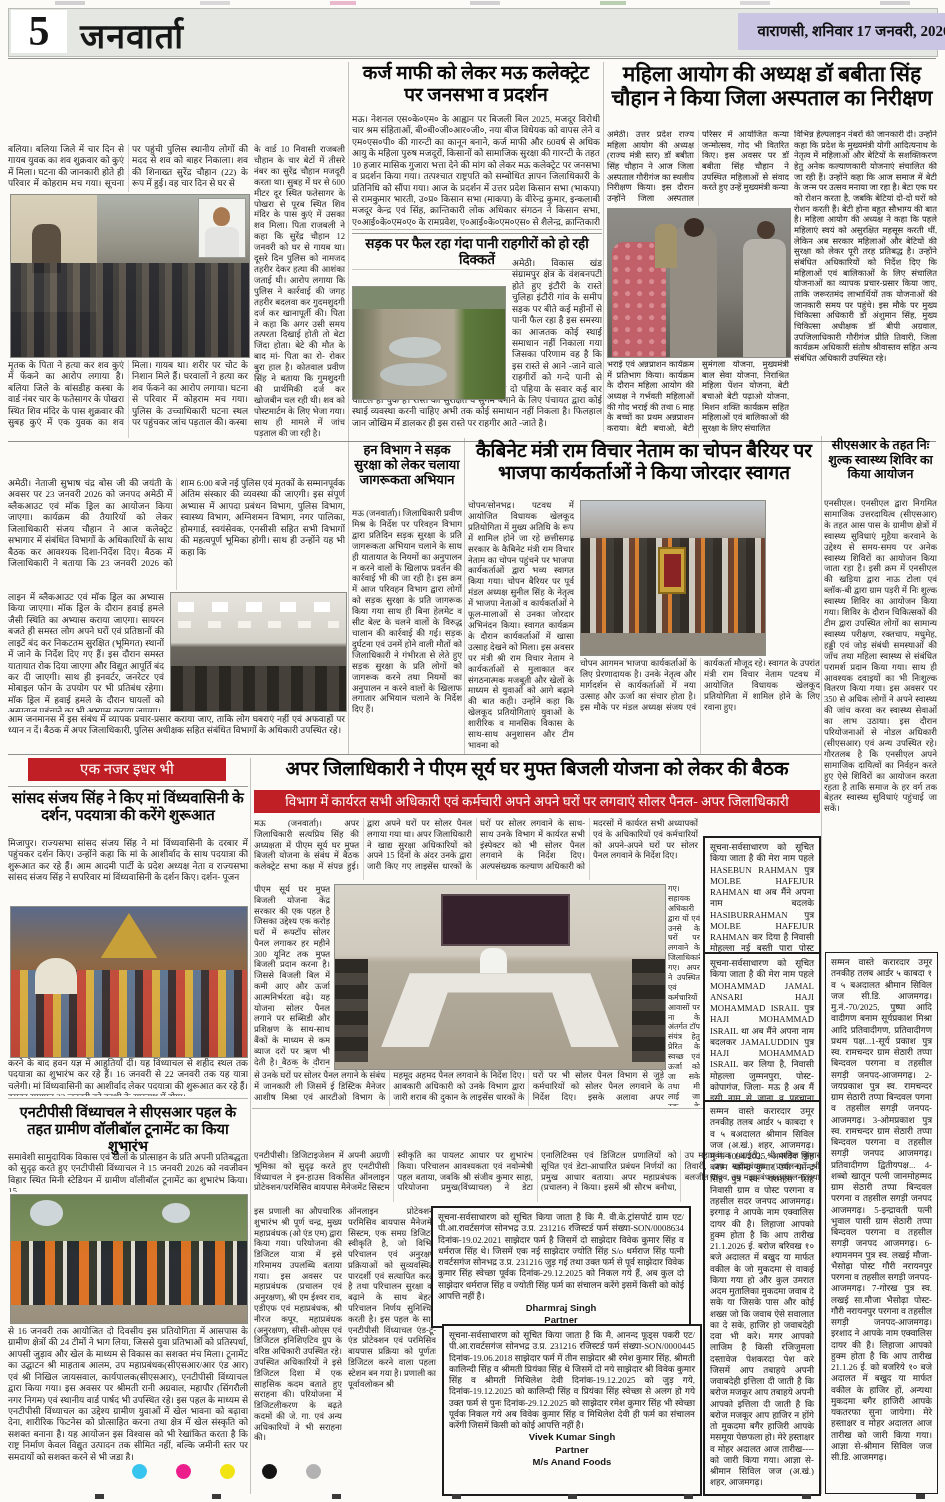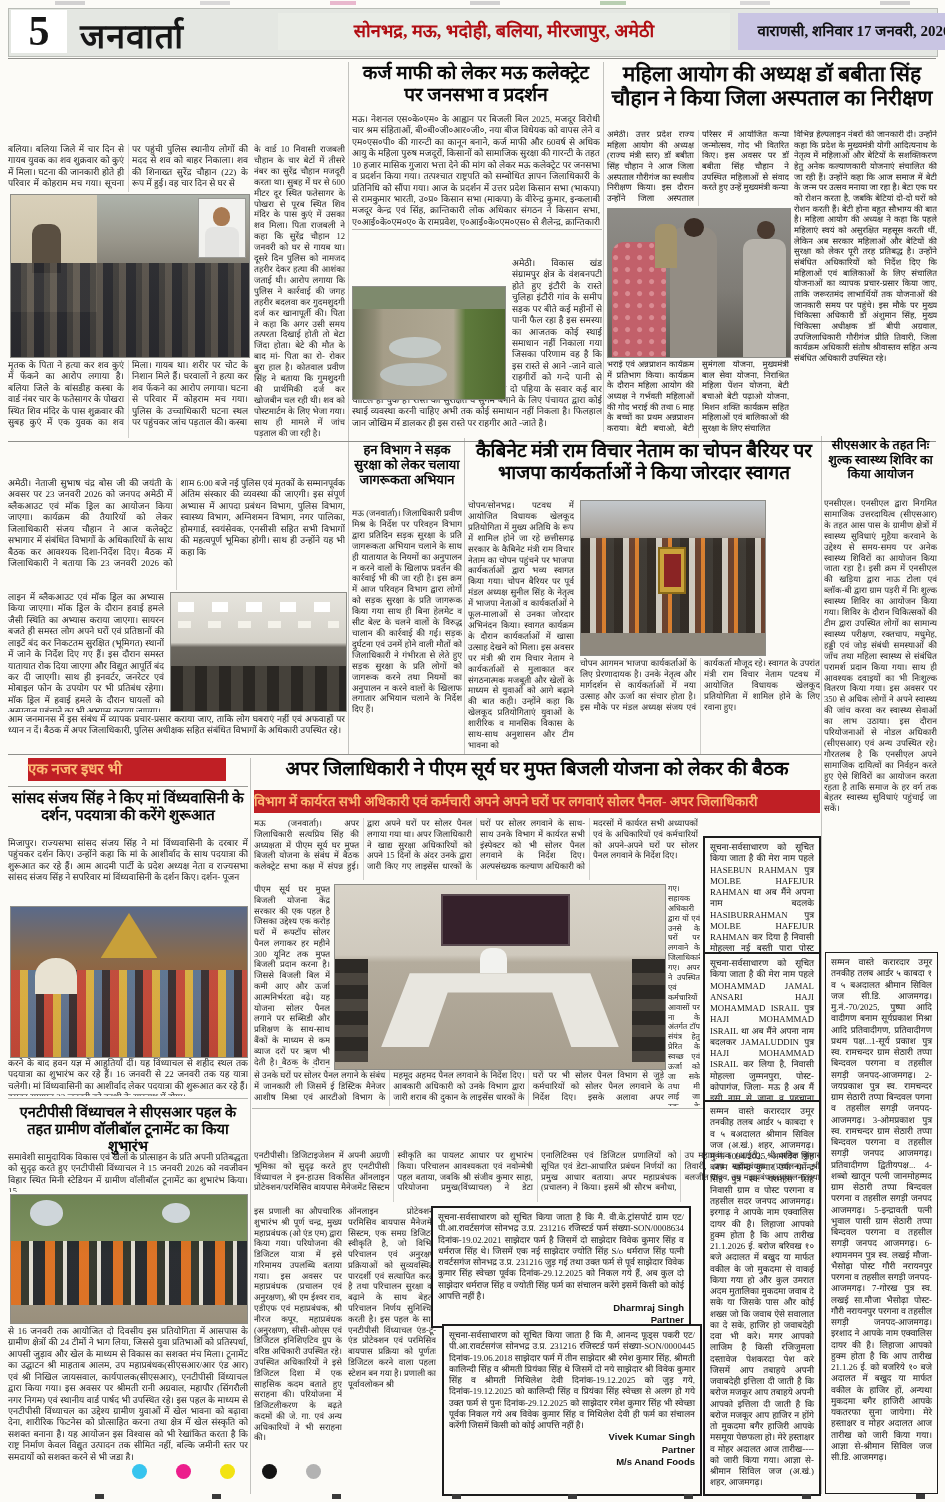--- a/index.html
+++ b/index.html
@@ -12,24 +12,24 @@
   .mast{font-size:34px;font-weight:bold;letter-spacing:1px;}
   .cities{background:#e9ece6;color:#b00d12;font-weight:bold;font-size:18px;text-align:center;}
   .datebox{background:#c9c5e3;font-weight:bold;font-size:15px;text-align:center;color:#111;}
   .hl{font-weight:bold;color:#0b0b0b;text-align:center;line-height:1.16;}
   .bd{font-size:9px;line-height:1.27;text-align:justify;color:#1c1c1c;}
   .c2{column-count:2;column-gap:8px;column-rule:1px solid #cfcfcb;}
   .c3{column-count:3;column-gap:8px;column-rule:1px solid #cfcfcb;}
   .c4{column-count:4;column-gap:8px;column-rule:1px solid #cfcfcb;}
   .ph{position:absolute;border:1px solid #8d8d88;overflow:hidden;background:#aaa;}
   .phx{position:absolute;}
-  .banner{background:#c01f25;color:#fdba74;font-weight:bold;text-align:left;}
+  .banner{background:#c01f25;color:#ffffff;font-weight:normal;text-align:center;}
   .notice{position:absolute;border:2px solid #1d1d1d;background:#fdfcf8;padding:4px 5px;
           font-size:8.8px;line-height:1.28;text-align:justify;}
-  .sig{text-align:right;font-weight:bold;font-family:"Liberation Sans",sans-serif;font-size:9.5px;line-height:1.3;}
+  .sig{text-align:center;font-weight:bold;font-family:"Liberation Sans",sans-serif;font-size:9.5px;line-height:1.3;}
   .vr{position:absolute;width:1px;background:#c3c3bf;}
   .hr{position:absolute;height:1px;background:#8f8f8b;}
   .dot{position:absolute;width:15px;height:15px;border-radius:50%;}
   .sq{position:absolute;height:5px;background:#3a3a3a;}
   .regm{position:absolute;height:4px;top:1px;opacity:.8;}
 </style>
 </head>
 <body>
 
 <div class="page">
@@ -38,21 +38,20 @@
   <div class="regm" style="left:200px;width:30px;background:#cfcfcf;"></div>
   <div class="regm" style="left:330px;width:26px;background:#e3a8c2;"></div>
   <div class="regm" style="left:470px;width:30px;background:#c7c7c7;"></div>
   <div class="regm" style="left:600px;width:26px;background:#a8c4a0;"></div>
   <div class="regm" style="left:740px;width:30px;background:#cfcfcf;"></div>
   <div class="regm" style="left:880px;width:30px;background:#c7c7c7;"></div>
 
   <div class="abs hdrstrip" style="left:8px;top:8px;width:928px;height:47px;"></div>
   <div class="abs pgnum" style="left:11px;top:10px;width:56px;height:43px;">5</div>
   <div class="abs mast" style="left:80px;top:12px;">जनवार्ता</div>
-  <div class="abs cities" style="left:278px;top:13px;width:452px;height:37px;line-height:37px;">सोनभद्र, मऊ, भदोही, बलिया, मीरजापुर, अमेठी</div>
   <div class="abs datebox" style="left:738px;top:13px;width:232px;height:37px;line-height:37px;">वाराणसी, शनिवार 17 जनवरी, 2026</div>
   <div class="hr" style="left:8px;top:58px;width:928px;"></div>
 
   <div class="vr" style="left:348px;top:62px;height:692px;"></div>
   <div class="vr" style="left:603px;top:62px;height:370px;"></div>
   <div class="vr" style="left:464px;top:438px;height:316px;"></div>
   <div class="vr" style="left:821px;top:436px;height:1058px;"></div>
   <div class="vr" style="left:250px;top:758px;height:736px;"></div>
   <div class="hr" style="left:352px;top:229px;width:250px;background:#b5b5b0;"></div>
   <div class="hr" style="left:8px;top:441px;width:928px;"></div>
@@ -82,20 +81,21 @@
     <div class="phx" style="left:2%;bottom:0;width:30%;height:78%;background:radial-gradient(circle at 30% 30%, #d98b92 2px, transparent 3px),#c2606a;background-size:12px 12px;border-radius:12px 12px 0 0;"></div>
     <div class="phx" style="left:34%;bottom:0;width:26%;height:88%;background:#938d84;border-radius:14px 14px 0 0;"></div>
     <div class="phx" style="left:42%;top:6%;width:11%;height:13%;background:#3a2c24;border-radius:50%;"></div>
     <div class="phx" style="left:26%;top:10%;width:12%;height:30%;background:#a3936b;border-radius:8px 8px 0 0;"></div>
     <div class="phx" style="right:2%;bottom:0;width:24%;height:80%;background:#b7b3ab;border-radius:10px 10px 0 0;"></div>
     <div class="phx" style="right:8%;top:8%;width:10%;height:12%;background:#4a3a30;border-radius:50%;"></div>
   </div>
   <div class="abs bd c2" style="left:607px;top:360px;width:182px;height:78px;font-size:8.4px;overflow:hidden;">भराई एवं अन्नप्राशन कार्यक्रम में प्रतिभाग किया। कार्यक्रम के दौरान महिला आयोग की अध्यक्ष ने गर्भवती महिलाओं की गोद भराई की तथा 6 माह के बच्चों का प्रथम अन्नप्राशन कराया। बेटी बचाओ, बेटी सुमंगला योजना, मुख्यमंत्री बाल सेवा योजना, निराश्रित महिला पेंशन योजना, बेटी बचाओ बेटी पढ़ाओ योजना, मिशन शक्ति कार्यक्रम सहित महिलाओं एवं बालिकाओं की सुरक्षा के लिए संचालित</div>
   <div class="abs bd" style="left:794px;top:130px;width:143px;height:308px;font-size:8.4px;overflow:hidden;">विभिन्न हेल्पलाइन नंबरों की जानकारी दी। उन्होंने कहा कि प्रदेश के मुख्यमंत्री योगी आदित्यनाथ के नेतृत्व में महिलाओं और बेटियों के सशक्तिकरण हेतु अनेक कल्याणकारी योजनाएं संचालित की जा रही हैं। उन्होंने कहा कि आज समाज में बेटी के जन्म पर उत्सव मनाया जा रहा है। बेटा एक घर को रोशन करता है, जबकि बेटियां दो-दो घरों को रोशन करती हैं। बेटी होना बहुत सौभाग्य की बात है। महिला आयोग की अध्यक्ष ने कहा कि पहले महिलाएं स्वयं को असुरक्षित महसूस करती थीं, लेकिन अब सरकार महिलाओं और बेटियों की सुरक्षा को लेकर पूरी तरह प्रतिबद्ध है। उन्होंने संबंधित अधिकारियों को निर्देश दिए कि महिलाओं एवं बालिकाओं के लिए संचालित योजनाओं का व्यापक प्रचार-प्रसार किया जाए, ताकि जरूरतमंद लाभार्थियों तक योजनाओं की जानकारी समय पर पहुंचे। इस मौके पर मुख्य चिकित्सा अधिकारी डॉ अंशुमान सिंह, मुख्य चिकित्सा अधीक्षक डॉ बीपी अग्रवाल, उपजिलाधिकारी गौरीगंज प्रीति तिवारी, जिला कार्यक्रम अधिकारी संतोष श्रीवास्तव सहित अन्य संबंधित अधिकारी उपस्थित रहे।</div>
 
+  <div class="abs hl" style="left:352px;top:233px;width:250px;font-size:13.5px;border-top:1px solid #9a9a95;border-bottom:1px solid #c9c9c4;padding:2px 0;">सड़क पर फैल रहा गंदा पानी राहगीरों को हो रही दिक्कतें</div>
   <div class="abs" style="left:352px;top:258px;width:250px;height:176px;overflow:hidden;">
     <div class="ph" style="position:relative;float:left;left:0;top:28px;width:152px;height:112px;margin:0 6px 4px 0;background:linear-gradient(90deg,#6b6f57 0%,#8e8a74 14%,#a59d88 20%,#b0a894 66%,#5e7a3c 74%,#50692f 100%);">
       <div class="phx" style="left:0;top:0;width:100%;height:20%;background:#7e8a6d;"></div>
       <div class="phx" style="left:24%;top:45%;width:34%;height:18%;background:#c3c9c6;border-radius:50%;"></div>
       <div class="phx" style="left:18%;top:68%;width:44%;height:20%;background:#bcc2bf;border-radius:50%;"></div>
     </div>
     <div class="bd">अमेठी। विकास खंड संग्रामपुर क्षेत्र के वंशबनपटी होते हुए इंटौरी के रास्ते चुलिहा इंटौरी गांव के समीप सड़क पर बीते कई महीनों से पानी फैल रहा है इस समस्या का आजतक कोई स्थाई समाधान नहीं निकाला गया जिसका परिणाम वह है कि इस रास्ते से आने -जाने वाले राहगीरों को गन्दे पानी से होकर जाना पड़ रहा है इस रास्ते पर आने वाले दो पहिया के सवार कई बार चोटिल हो चुके हैं। रास्ते को सुरक्षित व सुगम बनाने के लिए पंचायत द्वारा कोई स्थाई व्यवस्था करनी चाहिए  अभी तक कोई समाधान नहीं निकला है। फिलहाल जान जोखिम में डालकर ही इस रास्ते पर राहगीर आते -जाते है।</div>
   </div>
 
   <div class="abs bd c2" style="left:8px;top:478px;width:337px;height:112px;overflow:hidden;">अमेठी। नेताजी सुभाष चंद्र बोस जी की जयंती के अवसर पर 23 जनवरी 2026 को जनपद अमेठी में ब्लैकआउट एवं मॉक ड्रिल का आयोजन किया जाएगा। कार्यक्रम की तैयारियों को लेकर जिलाधिकारी संजय चौहान ने आज कलेक्ट्रेट सभागार में संबंधित विभागों के अधिकारियों के साथ बैठक कर आवश्यक दिशा-निर्देश दिए। बैठक में जिलाधिकारी ने बताया कि 23 जनवरी 2026 को शाम 6:00 बजे नई पुलिस एवं मृतकों के सम्मानपूर्वक अंतिम संस्कार की व्यवस्था की जाएगी। इस संपूर्ण अभ्यास में आपदा प्रबंधन विभाग, पुलिस विभाग, स्वास्थ्य विभाग, अग्निशमन विभाग, नगर पालिका, होमगार्ड, स्वयंसेवक, एनसीसी सहित सभी विभागों की महत्वपूर्ण भूमिका होगी। साथ ही उन्होंने यह भी कहा कि</div>

